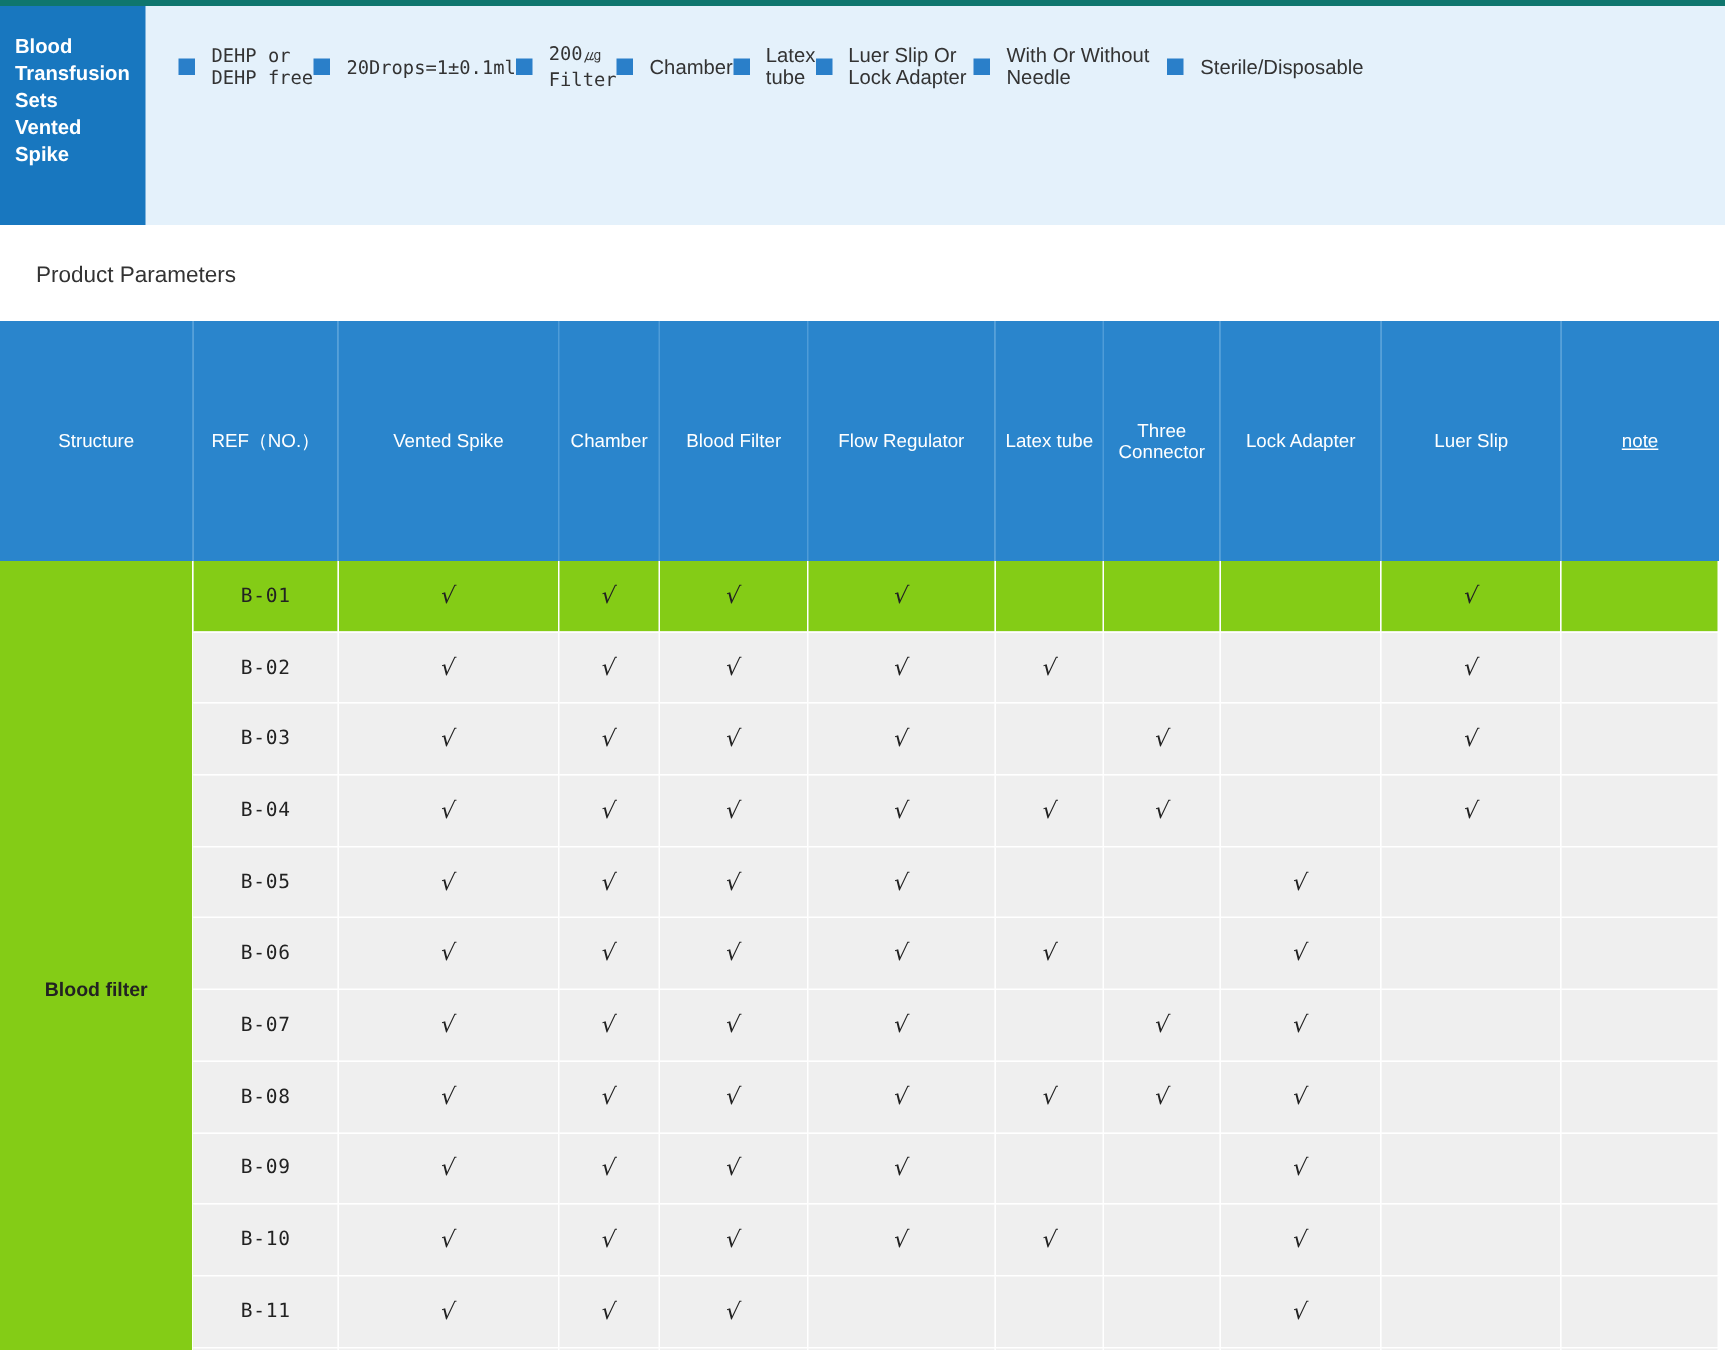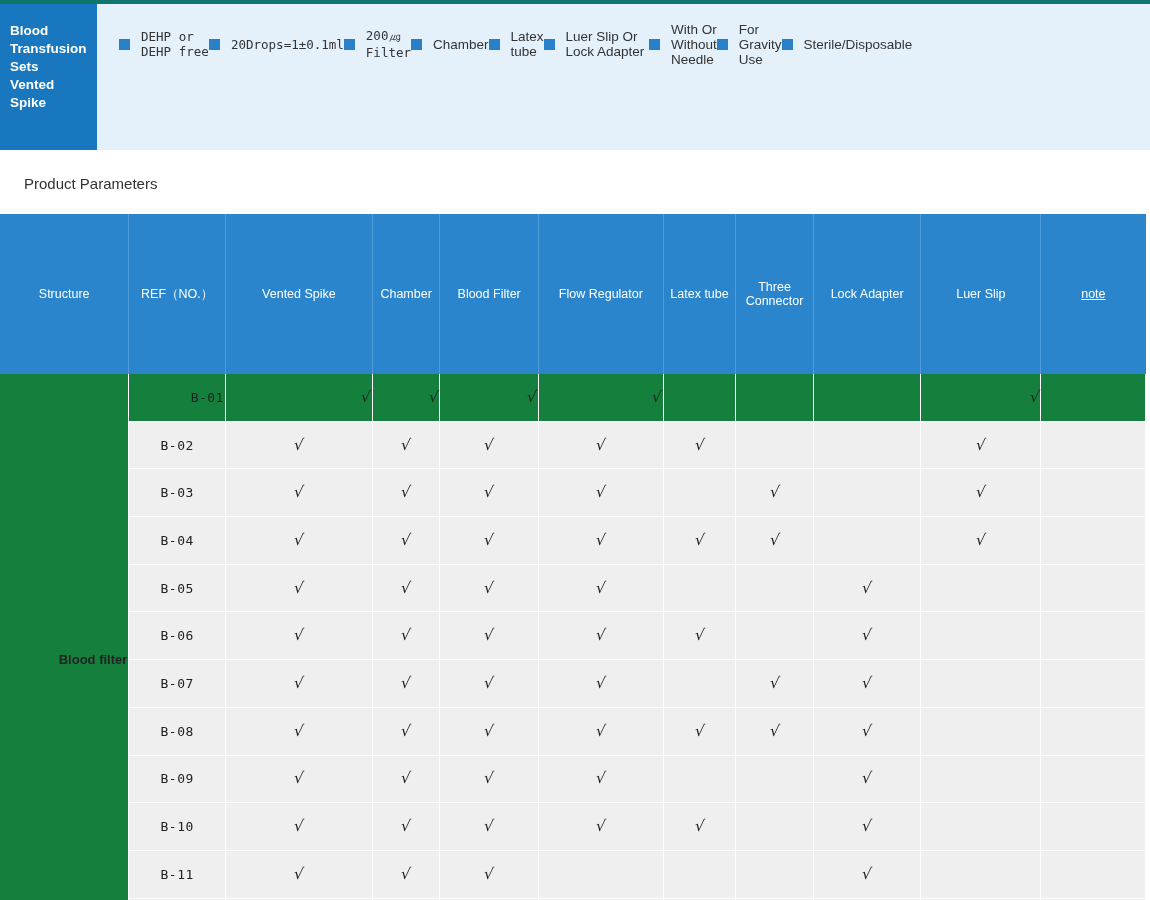--- a/index.html
+++ b/index.html
@@ -112,22 +112,21 @@
     font-size: 13.5px;
     color: #222;
     border-right: 1px solid #ffffff;
   }
   td.ref-cell {
     font-family: "DejaVu Sans Mono", monospace;
     font-size: 13px;
     letter-spacing: 0.5px;
   }
   tr.highlight td {
-    background: #15803d;
-    text-align: right;
+    background: #84cc16;
   }
   .check {
     font-family: "DejaVu Sans", sans-serif;
     font-size: 15px;
     line-height: 1;
     display: inline-block;
     transform: skewX(-6deg);
   }
   
   col.c-structure { width: 128px; }
@@ -182,24 +181,20 @@
       <div class="feature-item">
         <span class="sq"></span>
         <span>Luer Slip Or Lock Adapter</span>
       </div>
     </div>
 
     <div class="feature-col c3">
       <div class="feature-item">
         <span class="sq"></span>
         <span> With Or Without Needle</span>
-      </div>
-      <div class="feature-item">
-        <span class="sq"></span>
-        <span>For Gravity Use</span>
       </div>
       <div class="feature-item">
         <span class="sq"></span>
         <span>Sterile/Disposable</span>
       </div>
     </div>
   </div>
 </div>
 
 <div class="section-title">Product Parameters</div>

